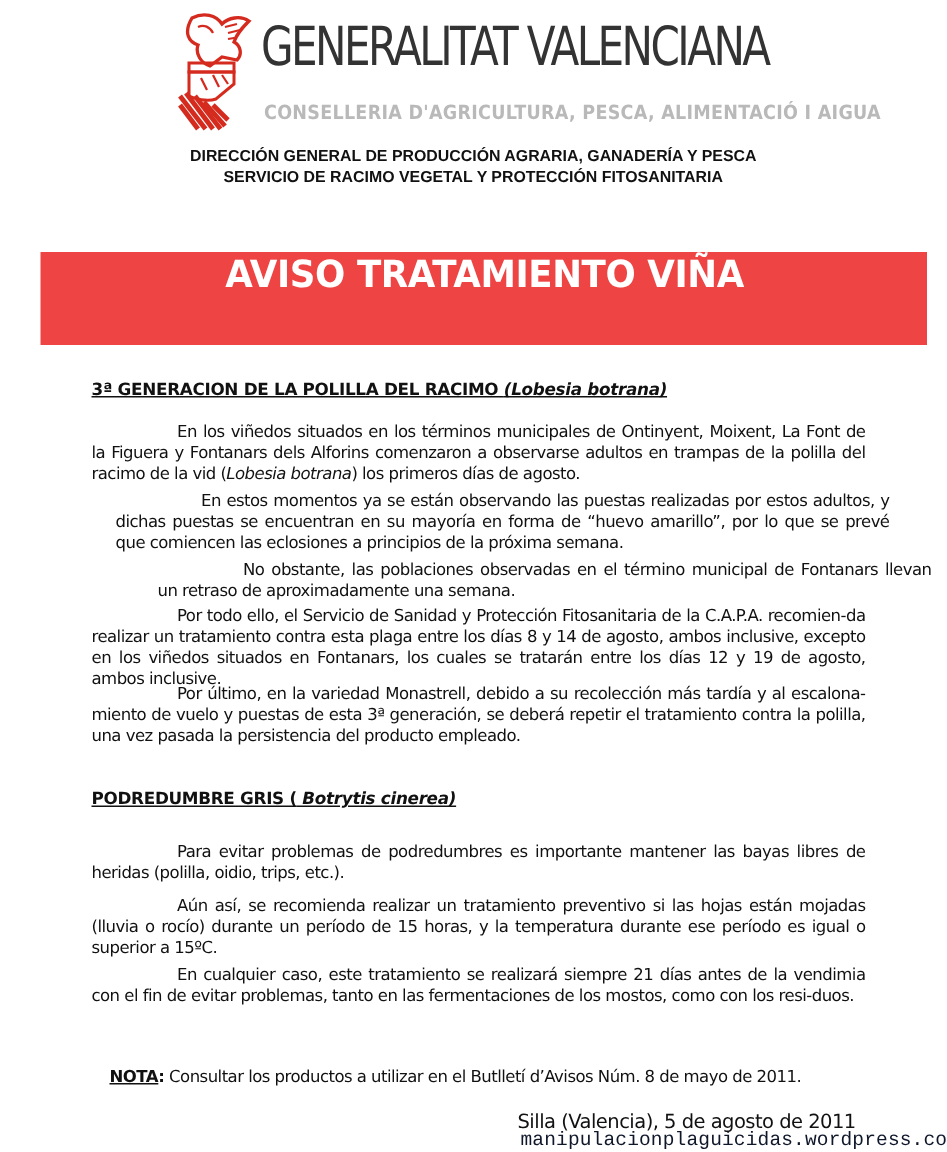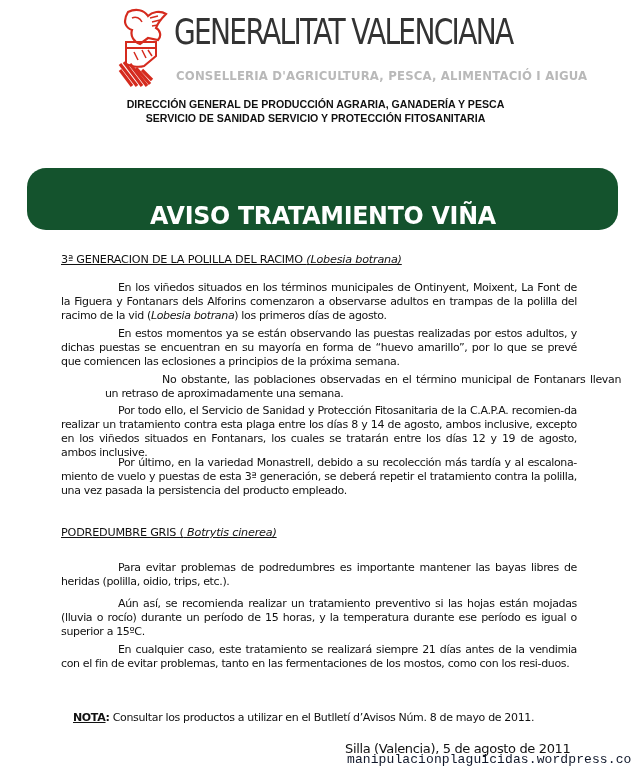--- a/index.html
+++ b/index.html
@@ -21,29 +21,29 @@
       color: #b9b9b9; letter-spacing: 0.2px; white-space: nowrap;
       transform: scaleX(0.9); transform-origin: left top; line-height: 16px;
     }
     .org {
       position: absolute; left: 0; width: 631px; top: 97px;
       text-align: center; font-family: "Liberation Sans", sans-serif;
       font-weight: bold; font-size: 10.6px; line-height: 14px; color: #111;
     }
     .banner {
       position: absolute; left: 27px; top: 168px; width: 591px; height: 62px;
-      background: #14532d; display: flex; align-items: flex-end; justify-content: center; border-radius: 19px;
+      background: #ef4444; display: flex; align-items: flex-start; justify-content: center;
     }
     .banner-title {
       color: #fff; font-family: "DejaVu Sans", sans-serif; font-weight: bold;
       font-size: 25px; letter-spacing: -0.3px; transform: scaleX(0.95);
     }
     .heading {
       position: absolute; left: 61px; font-family: "DejaVu Sans", sans-serif;
-      font-weight: normal; font-size: 11.2px; text-decoration: underline; white-space: nowrap;
+      font-weight: bold; font-size: 11.2px; text-decoration: underline; white-space: nowrap;
       letter-spacing: -0.2px;
     }
     .heading i { font-style: italic; }
     .para {
       position: absolute; left: 61px; width: 516px;
       font-family: "DejaVu Sans", sans-serif; font-size: 11px; line-height: 14px;
       text-align: justify; text-indent: 57px; letter-spacing: -0.35px; color: #111;
     }
     .para i { font-style: italic; }
     .nota {
@@ -82,32 +82,32 @@
       <line x1="18" y1="60" x2="32" y2="76"></line>
       <line x1="24" y1="62" x2="34" y2="72"></line>
     </g>
   </svg>
   <div class="logo-title">GENERALITAT VALENCIANA</div>
   <div class="logo-sub">CONSELLERIA D'AGRICULTURA, PESCA, ALIMENTACIÓ I AIGUA</div>
 </div>
 
 <div class="org">
   <div>DIRECCIÓN GENERAL DE PRODUCCIÓN AGRARIA, GANADERÍA Y PESCA</div>
-  <div>SERVICIO DE SANIDAD SERVICIO Y PROTECCIÓN FITOSANITARIA</div>
+  <div>SERVICIO DE RACIMO VEGETAL Y PROTECCIÓN FITOSANITARIA</div>
 </div>
 
 <div class="banner">
   <span class="banner-title">AVISO TRATAMIENTO VIÑA</span>
 </div>
 
 <div class="heading" style="top:253px;"><span>3ª GENERACION DE LA POLILLA DEL RACIMO </span><i>(Lobesia botrana)</i></div>
 
 <div class="para" style="top:281px;"><span>En los viñedos situados en los términos municipales de Ontinyent, Moixent, La Font de la Figuera y Fontanars dels Alforins comenzaron a observarse adultos en trampas de la polilla del racimo de la vid (</span><i>Lobesia botrana</i><span>) los primeros días de agosto.</span></div>
 
-<div class="para" style="top:327px;">En estos momentos ya se están observando las puestas realizadas por estos adultos, y dichas puestas se encuentran en su mayoría en forma de “huevo amarillo”, por lo que se prevé que comiencen las eclosiones a principios de la próxima semana.</div>
+<div class="para" style="top:327px;margin-left:16px;">En estos momentos ya se están observando las puestas realizadas por estos adultos, y dichas puestas se encuentran en su mayoría en forma de “huevo amarillo”, por lo que se prevé que comiencen las eclosiones a principios de la próxima semana.</div>
 <div class="para" style="top:373px;margin-left:44px;">No obstante, las poblaciones observadas en el término municipal de Fontanars llevan un retraso de aproximadamente una semana.</div>
 <div class="para" style="top:404px;">Por todo ello, el Servicio de Sanidad y Protección Fitosanitaria de la C.A.P.A. recomien-da realizar un tratamiento contra esta plaga entre los días 8 y 14 de agosto, ambos inclusive, excepto en los viñedos situados en Fontanars, los cuales se tratarán entre los días 12 y 19 de agosto, ambos inclusive.</div>
 <div class="para" style="top:456px;">Por último, en la variedad Monastrell, debido a su recolección más tardía y al escalona-miento de vuelo y puestas de esta 3ª generación, se deberá repetir el tratamiento contra la polilla, una vez pasada la persistencia del producto empleado.</div>
 
 <div class="heading" style="top:526px;"><span>PODREDUMBRE GRIS (</span><i> Botrytis cinerea)</i></div>
 
 <div class="para" style="top:561px;">Para evitar problemas de podredumbres es importante mantener las bayas libres de heridas (polilla, oidio, trips, etc.).</div>
 <div class="para" style="top:597px;">Aún así, se recomienda realizar un tratamiento preventivo si las hojas están mojadas (lluvia o rocío) durante un período de 15 horas, y la temperatura durante ese período es igual o superior a 15ºC.</div>
 <div class="para" style="top:643px;">En cualquier caso, este tratamiento se realizará siempre 21 días antes de la vendimia con el fin de evitar problemas, tanto en las fermentaciones de los mostos, como con los resi-duos.</div>
 

